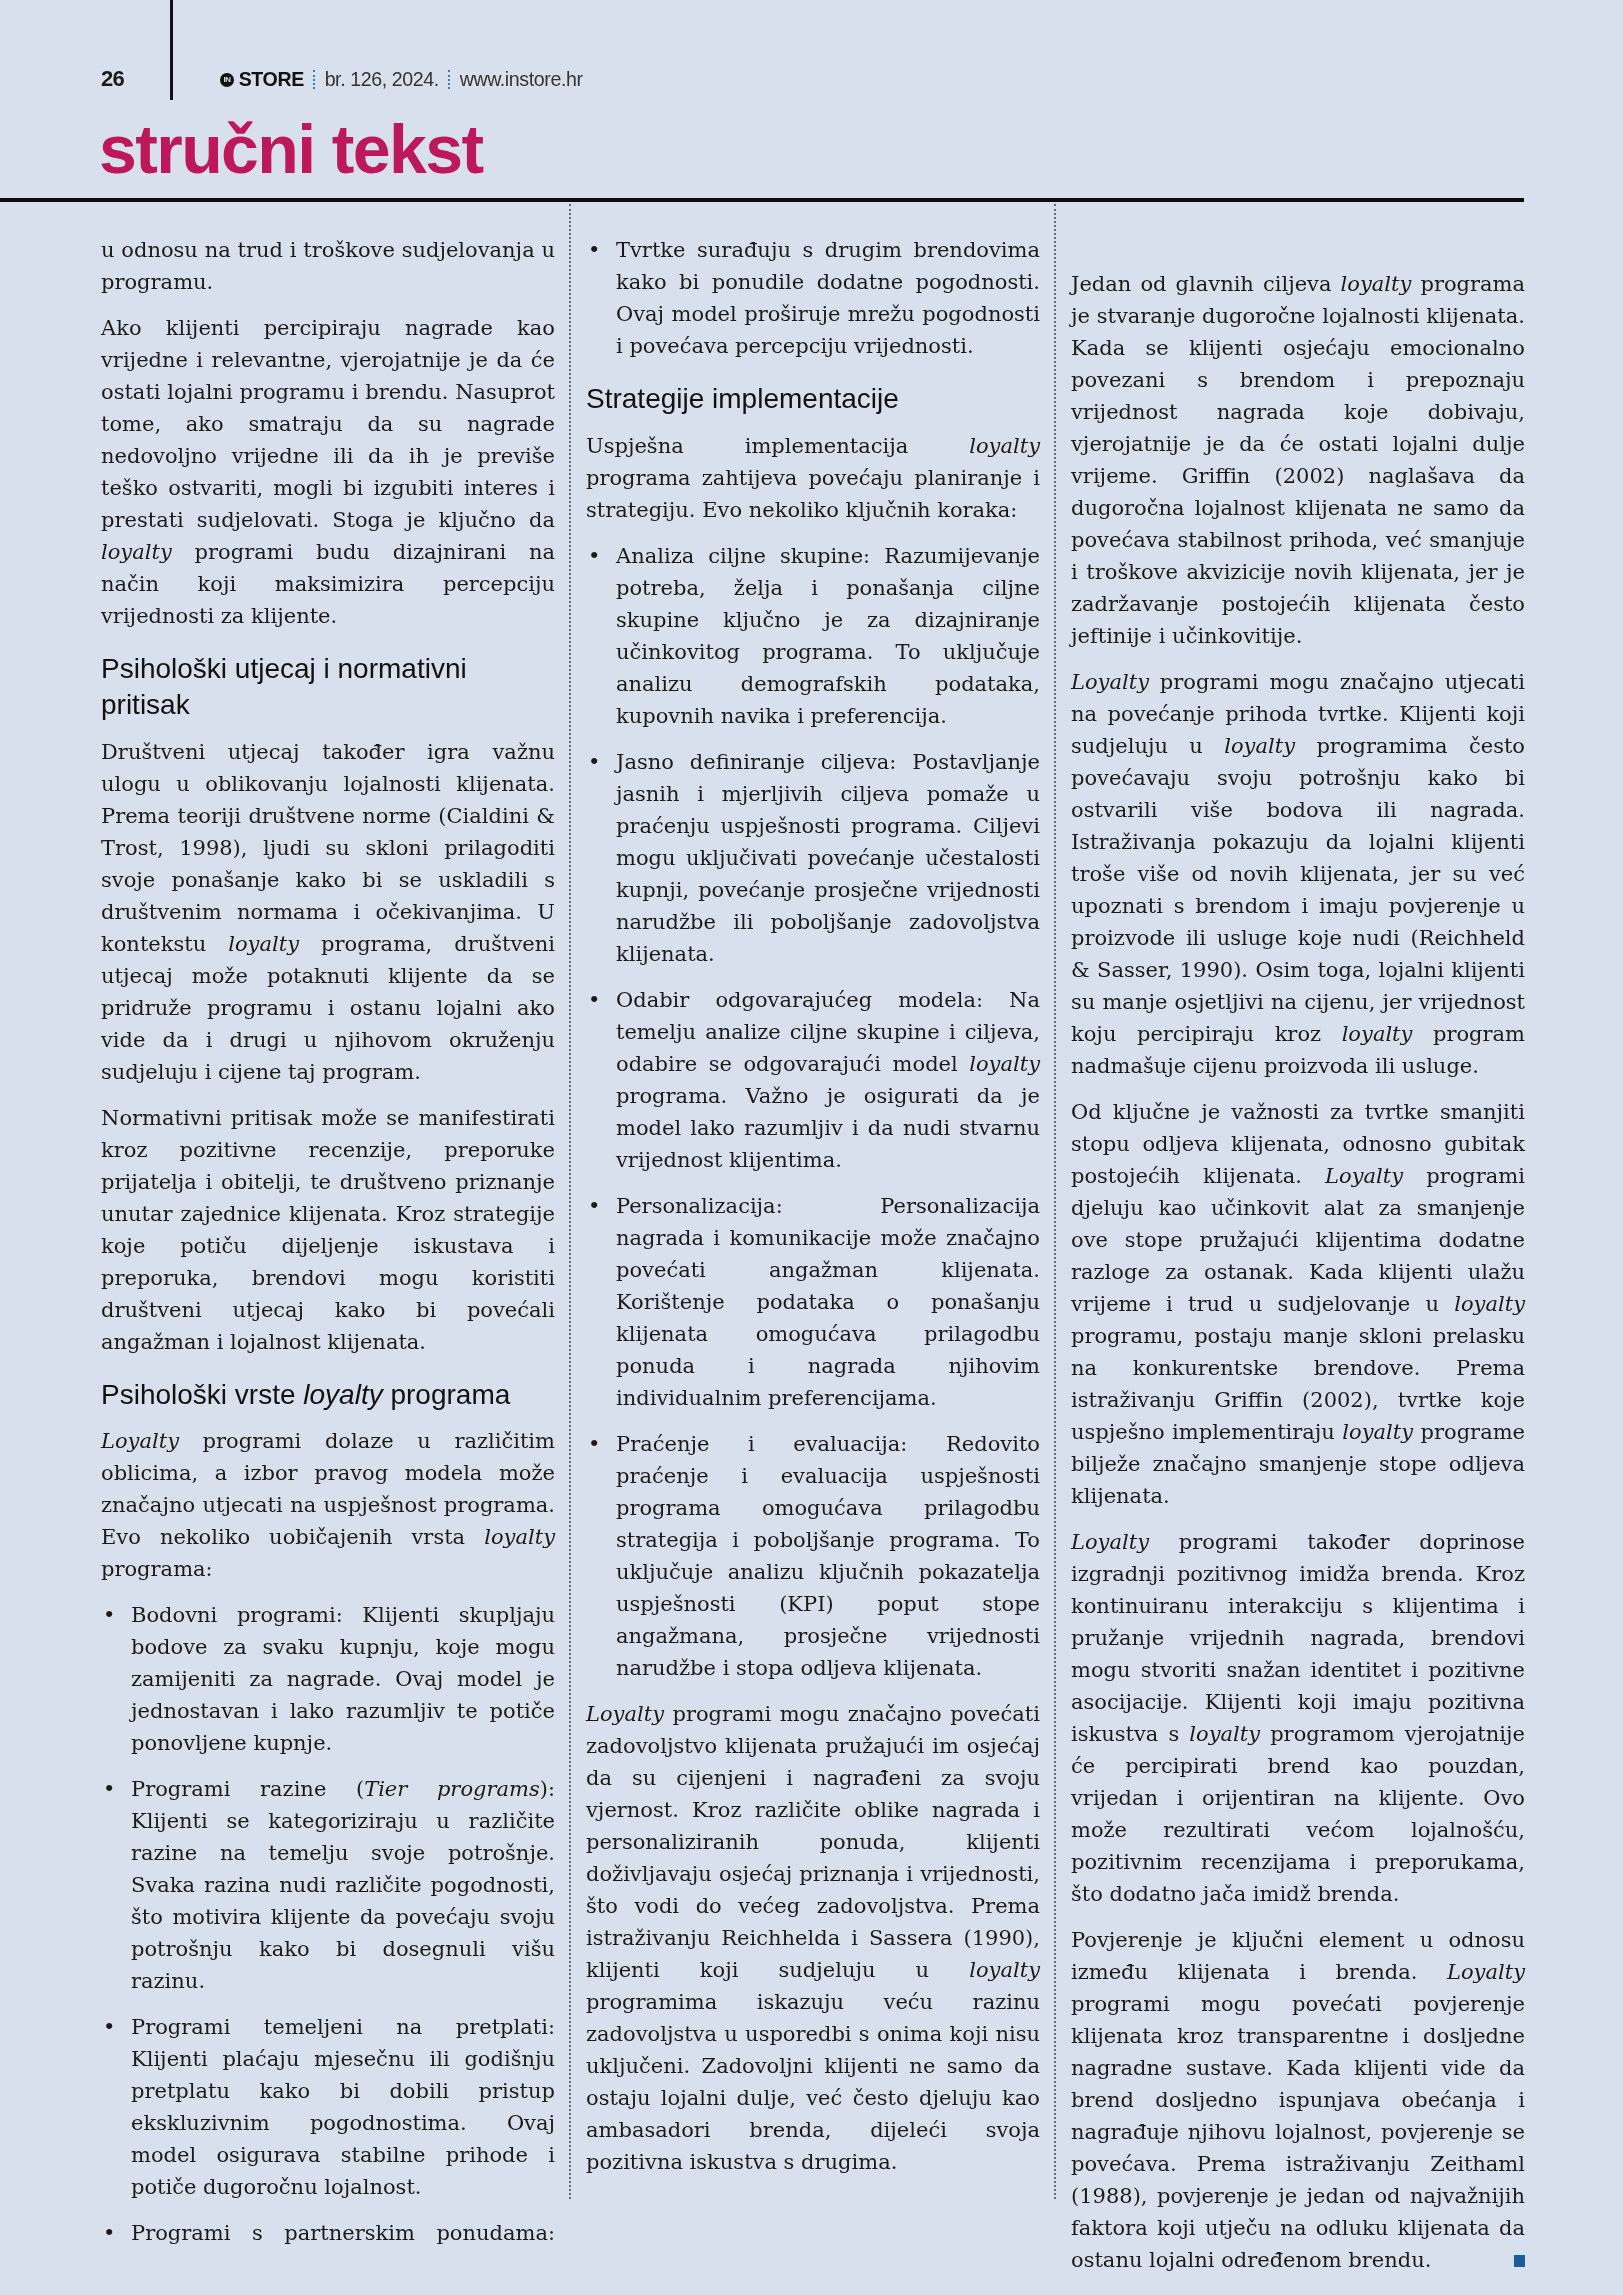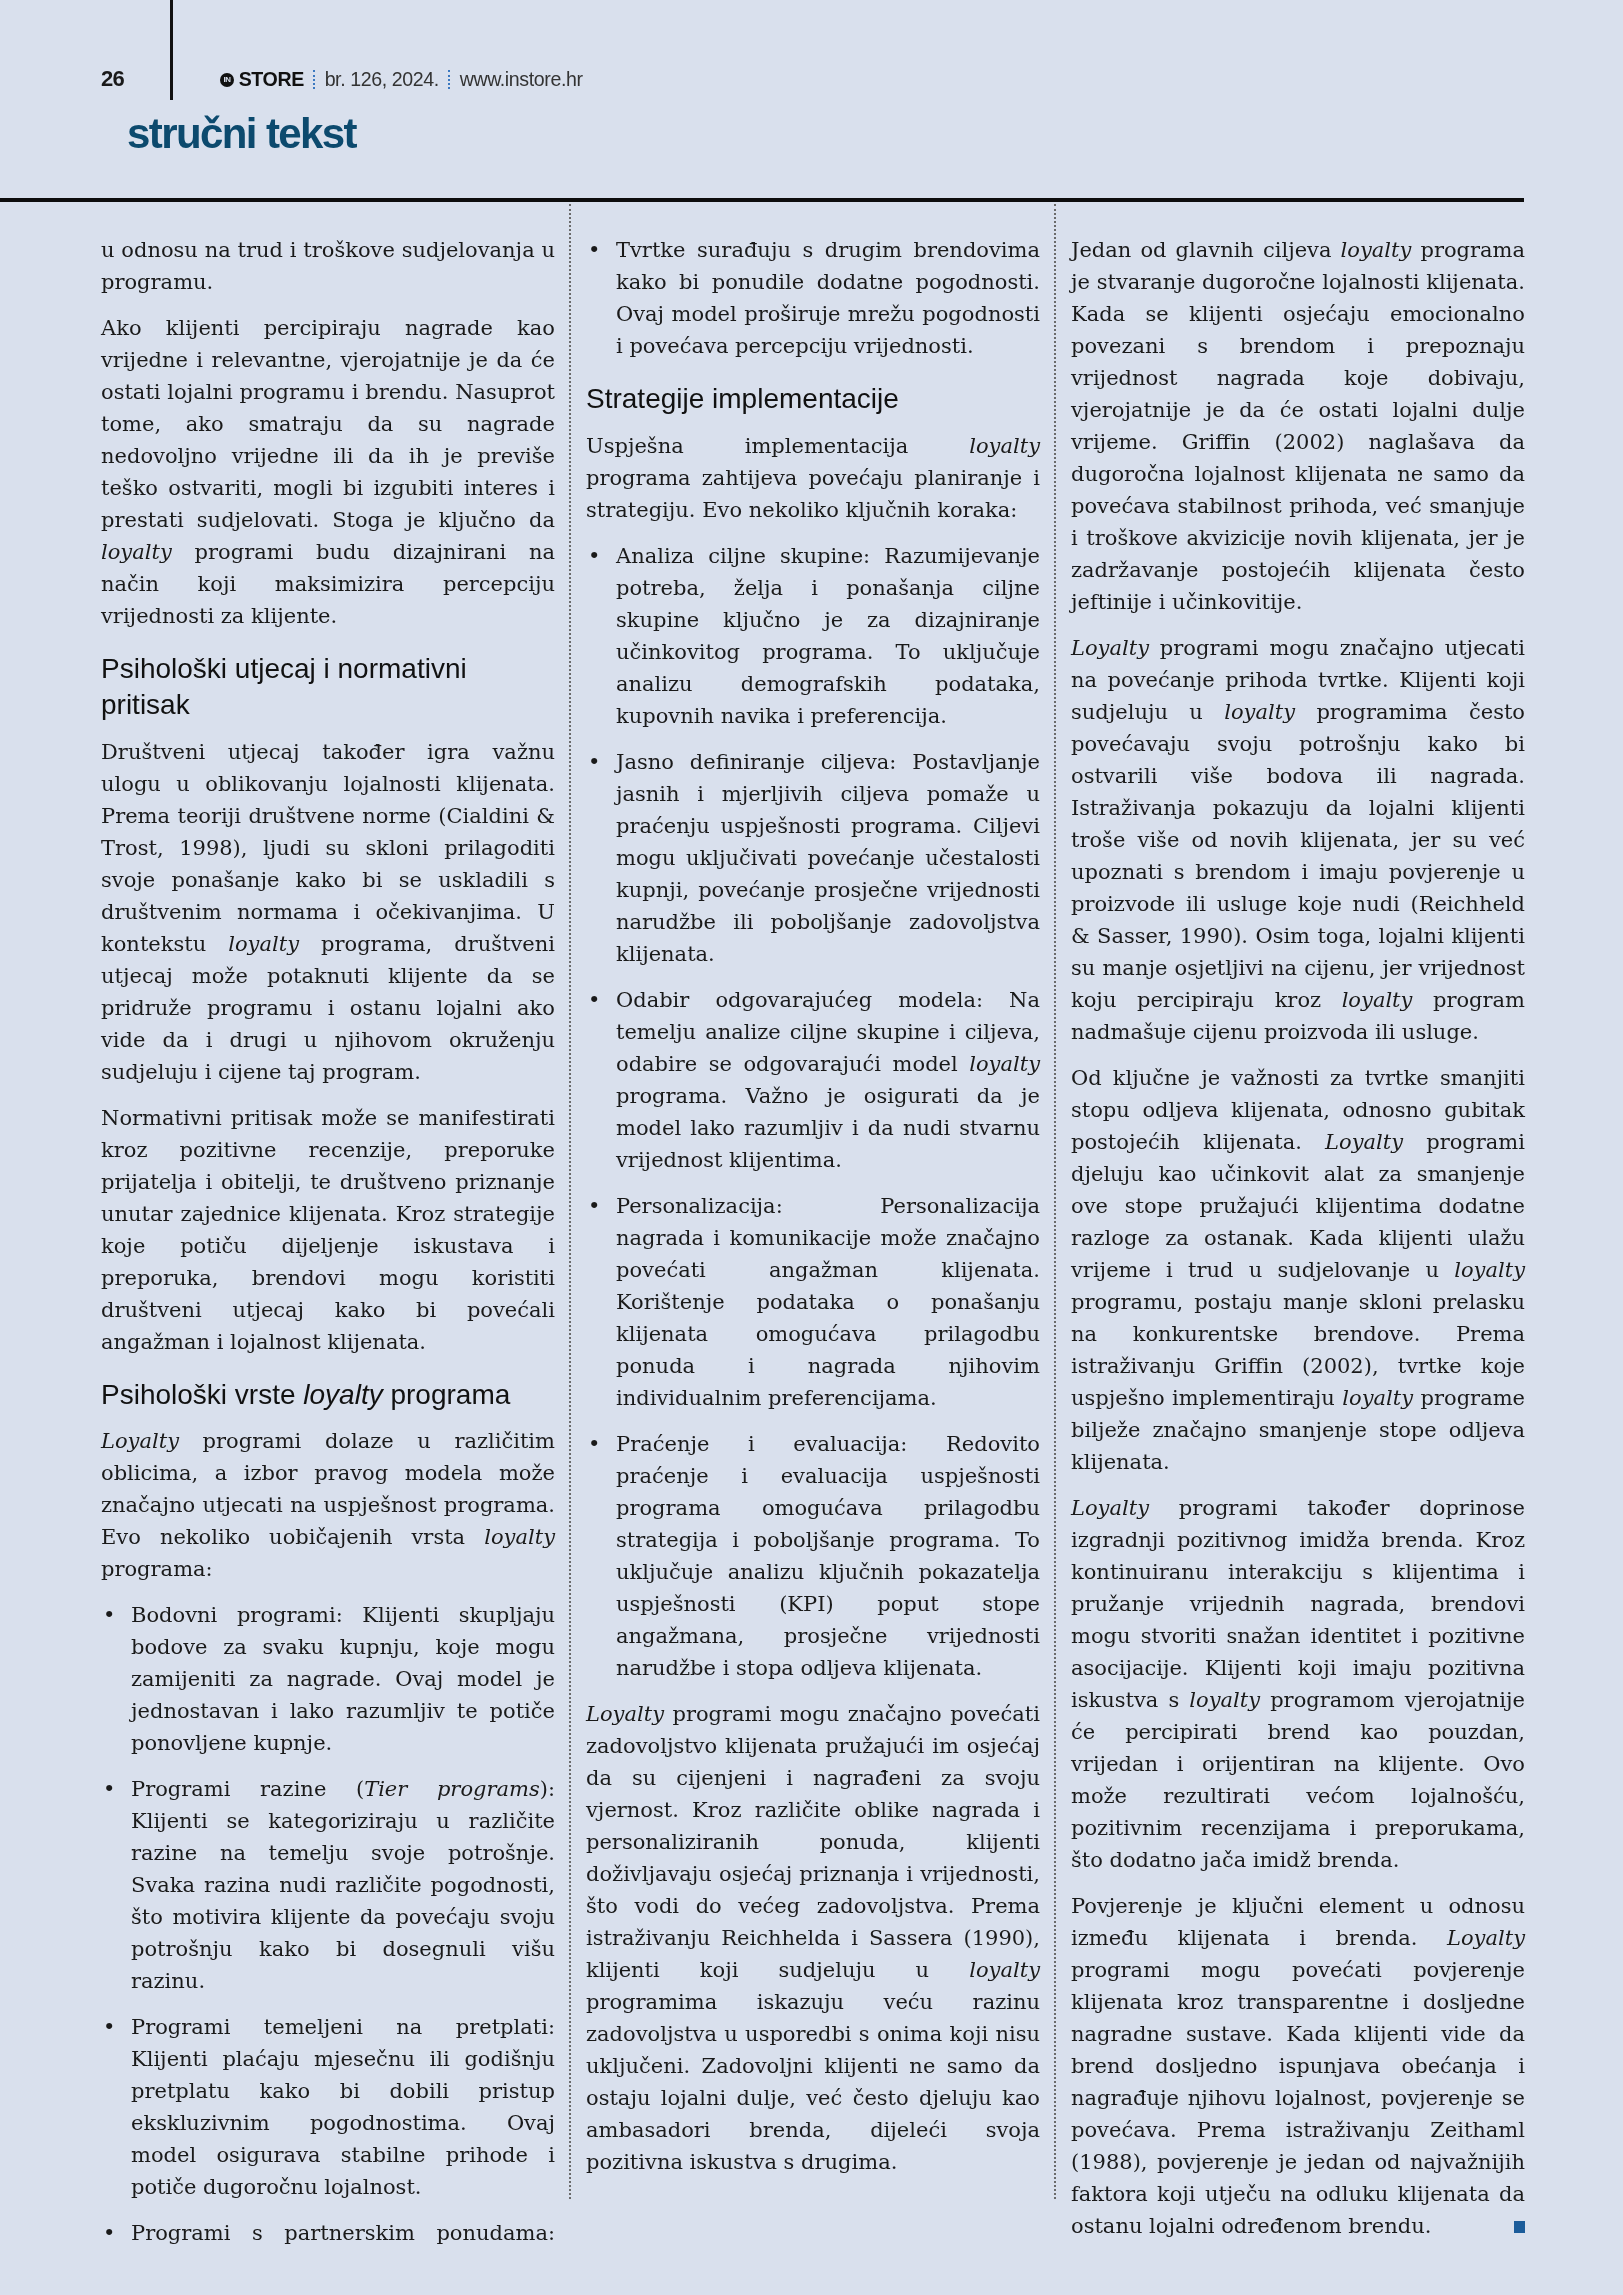--- a/index.html
+++ b/index.html
@@ -3,26 +3,26 @@
 <meta charset="utf-8">
 <style>
   html, body { margin:0; padding:0; }
   body { width:1623px; height:2295px; background:#d9e0ed; position:relative; overflow:hidden; color:#1a1a1a; }
   .vbar { position:absolute; left:170px; top:0; width:3.1px; height:100px; background:#111; }
   .pagenum { position:absolute; left:101px; top:66px; font-family:"Liberation Sans", sans-serif; font-weight:bold; font-size:22px; letter-spacing:-0.8px; }
   .masthead { position:absolute; left:220px; top:68px; font-family:"Liberation Sans", sans-serif; font-size:19.6px; color:#333; display:flex; align-items:center; gap:6.3px; letter-spacing:-0.4px; }
   .masthead .logo { font-weight:bold; color:#111; display:flex; align-items:center; gap:4.7px; }
   .masthead .logo-icon { display:inline-block; width:14px; height:14px; border-radius:50%; background:#111; color:#d9e0ed; font-size:7.9px; line-height:14px; text-align:center; }
   .masthead .sep { display:inline-block; width:0; height:19px; border-left:2.4px dotted #3a78c0; margin:0 3.1px; }
-  .section-title { position:absolute; left:99px; top:110px; font-family:"Liberation Sans", sans-serif; font-weight:bold; font-size:42px; letter-spacing:-1.6px; color:#0c4a6e;margin-left:28px; }
+  .section-title { position:absolute; left:99px; top:110px; font-family:"Liberation Sans", sans-serif; font-weight:bold; font-size:68px; letter-spacing:-1.6px; color:#be185d; }
   .rule { position:absolute; left:0; top:198px; width:1524px; height:3.9px; background:#0d0d0d; }
   .col { position:absolute; top:234px; width:454px; font-family:"DejaVu Serif", serif; font-size:21px; line-height:32px; text-align:justify; hyphens:manual; }
   .col1 { left:101px; }
   .col2 { left:586px; }
-  .col3 { left:1071px; }
+  .col3 { left:1071px;margin-top:34px; }
   .divider { position:absolute; top:204px; height:1995px; border-left:2.4px dotted #6a6a6a; width:0; }
   .d1 { left:569px; top:204px; height:1995px; }
   .d2 { left:1054px; top:204px; height:1995px; }
   p { margin:0 0 14px 0; }
   h2 { font-family:"Liberation Sans", sans-serif; font-weight:normal; font-size:28px; line-height:36px; margin:19px 0 12.6px 0; color:#111; text-align:left; }
   ul { margin:0 0 0 0; padding:0 0 0 30px; list-style:none; }
   li { position:relative; margin:0 0 14px 0; }
   li::before { content:"•"; position:absolute; left:-28px; top:0; }
   em { font-style:italic; }
   .endmark { display:inline-block; width:11px; height:11.8px; background:#1b5c9a; float:right; margin-top:11px; }

